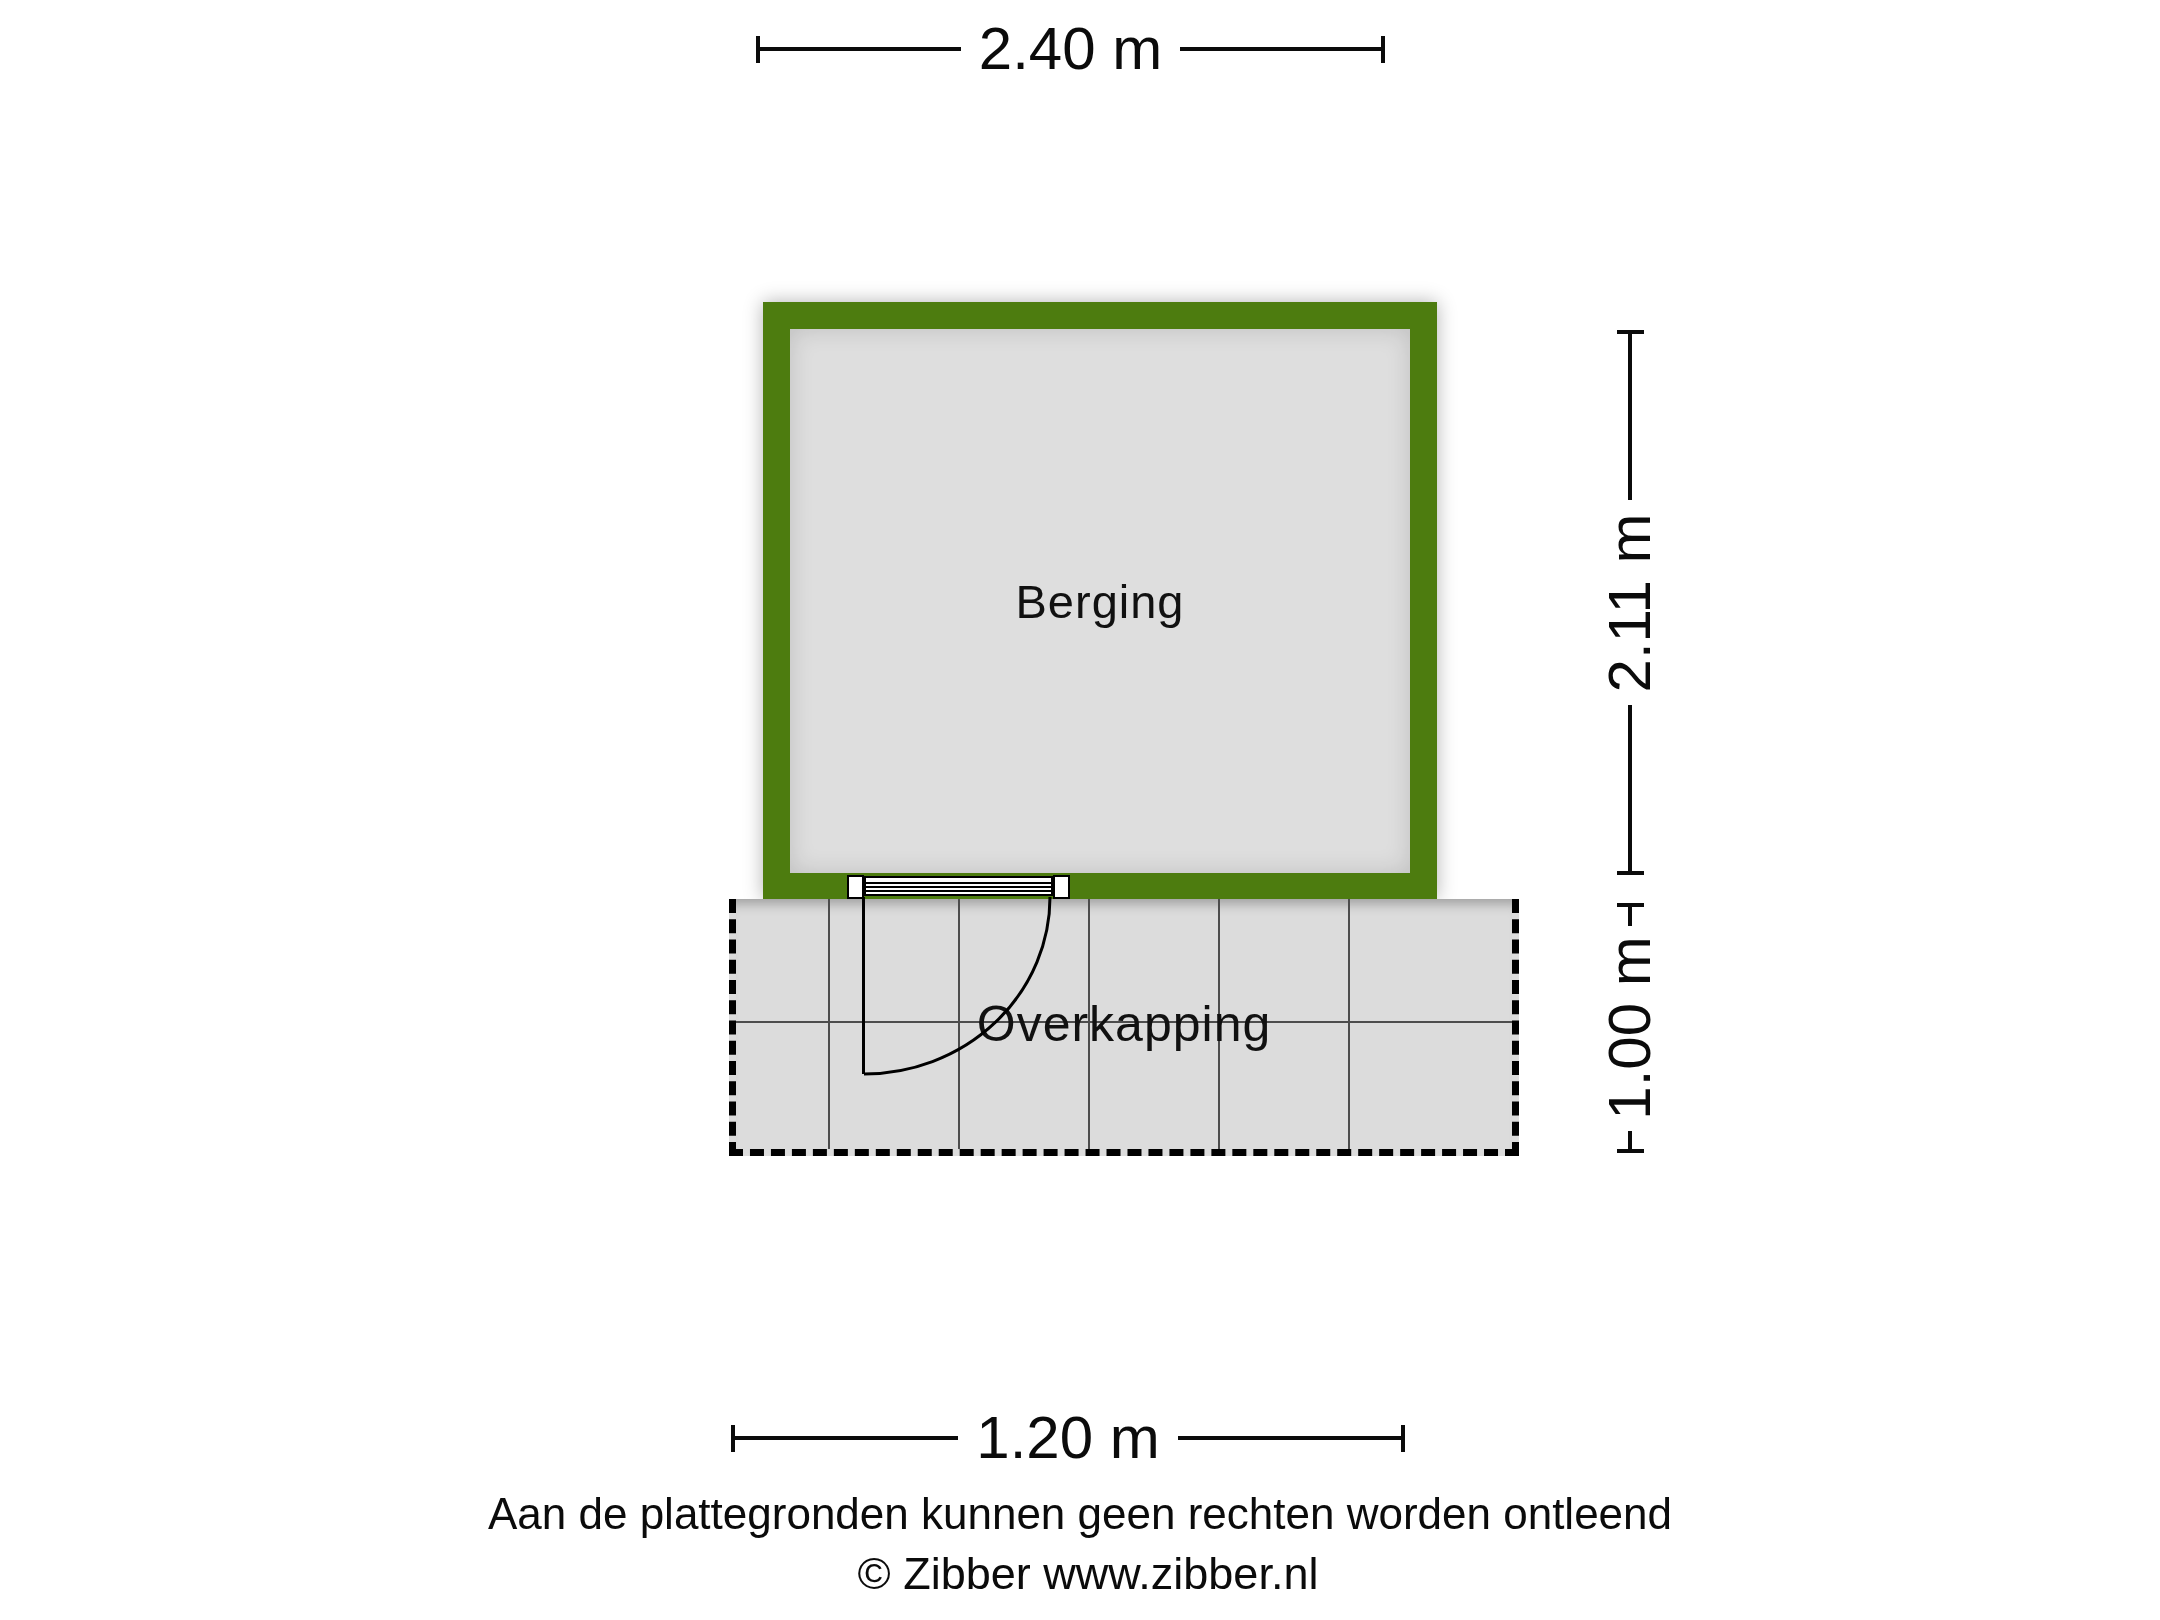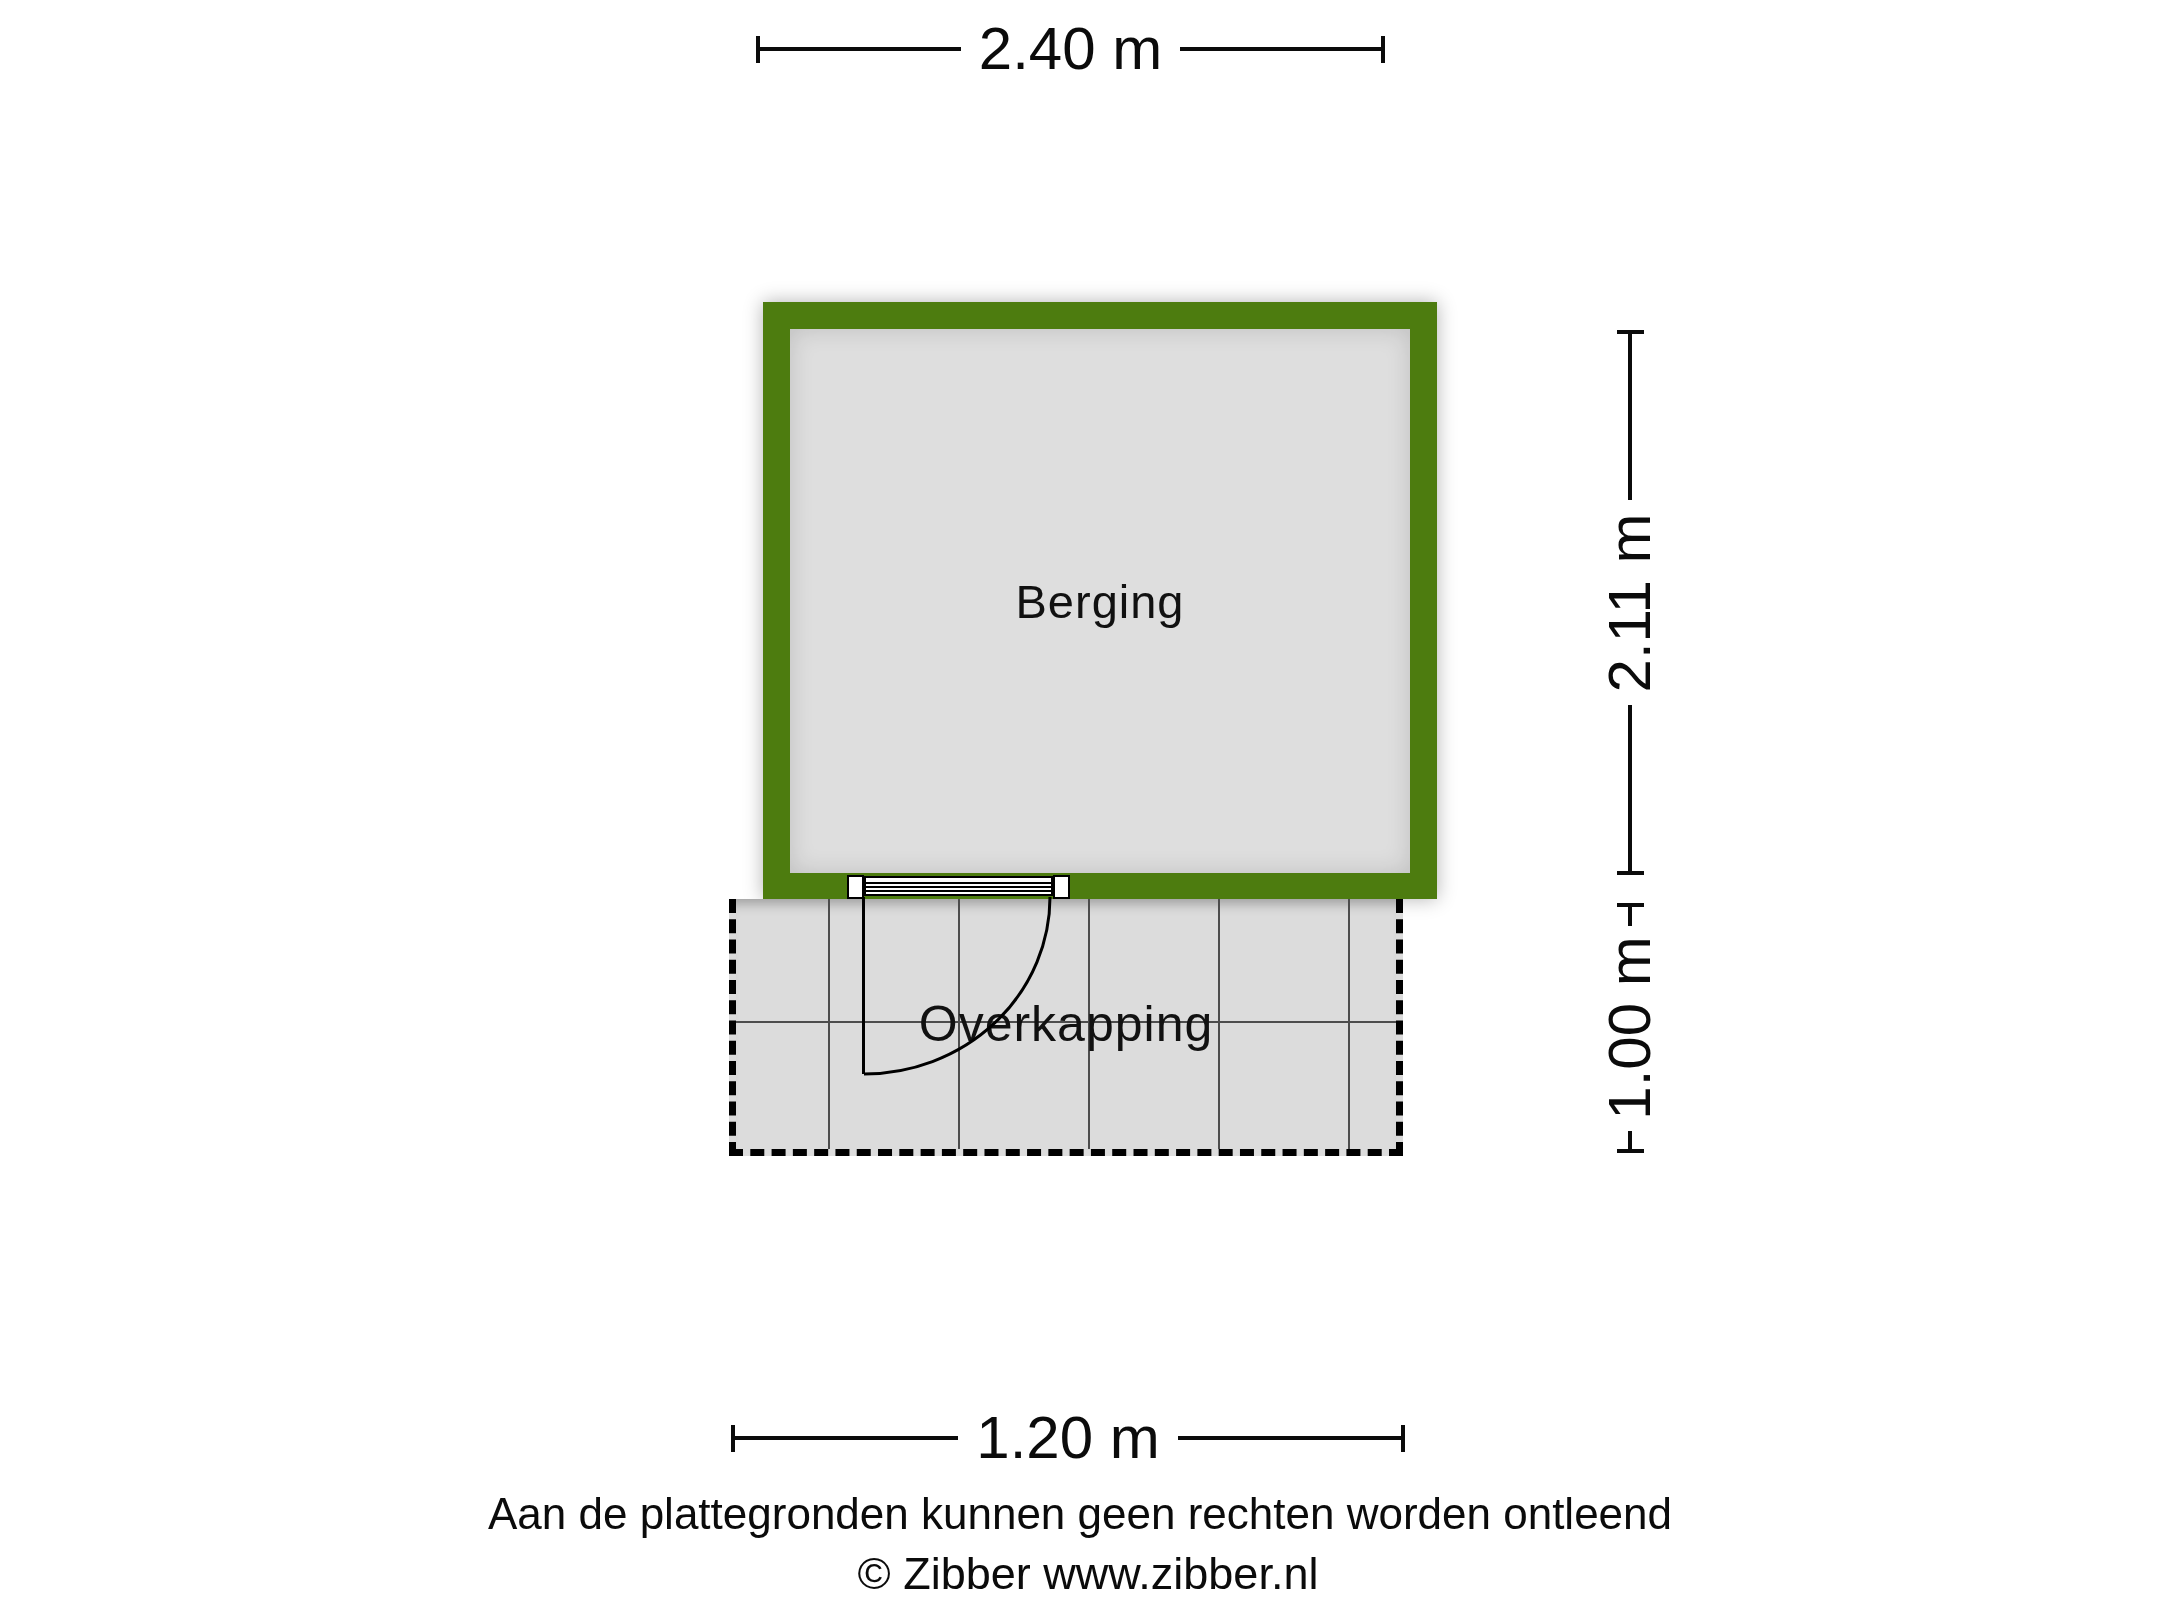--- a/index.html
+++ b/index.html
@@ -29,21 +29,21 @@
   }
   .room-label{font-size:47px;color:#111;letter-spacing:1px;}
   
   .door-post{position:absolute;width:17px;height:24px;background:#ffffff;border:2.5px solid #000;box-sizing:border-box;}
   .door-threshold{position:absolute;left:864px;top:876px;width:189px;height:20px;background:#ffffff;border:2px solid #000;box-sizing:border-box;}
   .threshold-line{position:absolute;left:0;right:0;height:2px;background:#000;}
   .door-leaf{position:absolute;left:862px;top:897px;width:3px;height:177px;background:#000;}
   .door-arc{position:absolute;left:864px;top:897px;width:189px;height:179px;}
   
   .overkapping{
-    position:absolute;left:729px;top:899px;width:674px;height:257px;box-sizing:border-box;
+    position:absolute;left:729px;top:899px;width:790px;height:257px;box-sizing:border-box;
     background:#dcdcdc;border:7px dashed #000;border-top:none;
     box-shadow:inset 0 14px 12px -9px rgba(0,0,0,0.28);
     display:flex;align-items:center;justify-content:center;
   }
   .grid-line-v{position:absolute;top:0;bottom:0;width:2px;background:#4d4d4d;}
   .grid-line-h{position:absolute;left:0;right:0;height:2px;background:#4d4d4d;}
   .overkapping .room-label{position:relative;font-size:50px;}
   
   .footer{position:absolute;left:0;top:1489px;width:2160px;text-align:center;}
   .footer-line1{font-size:44px;line-height:1.15;color:#0b0b0b;}

